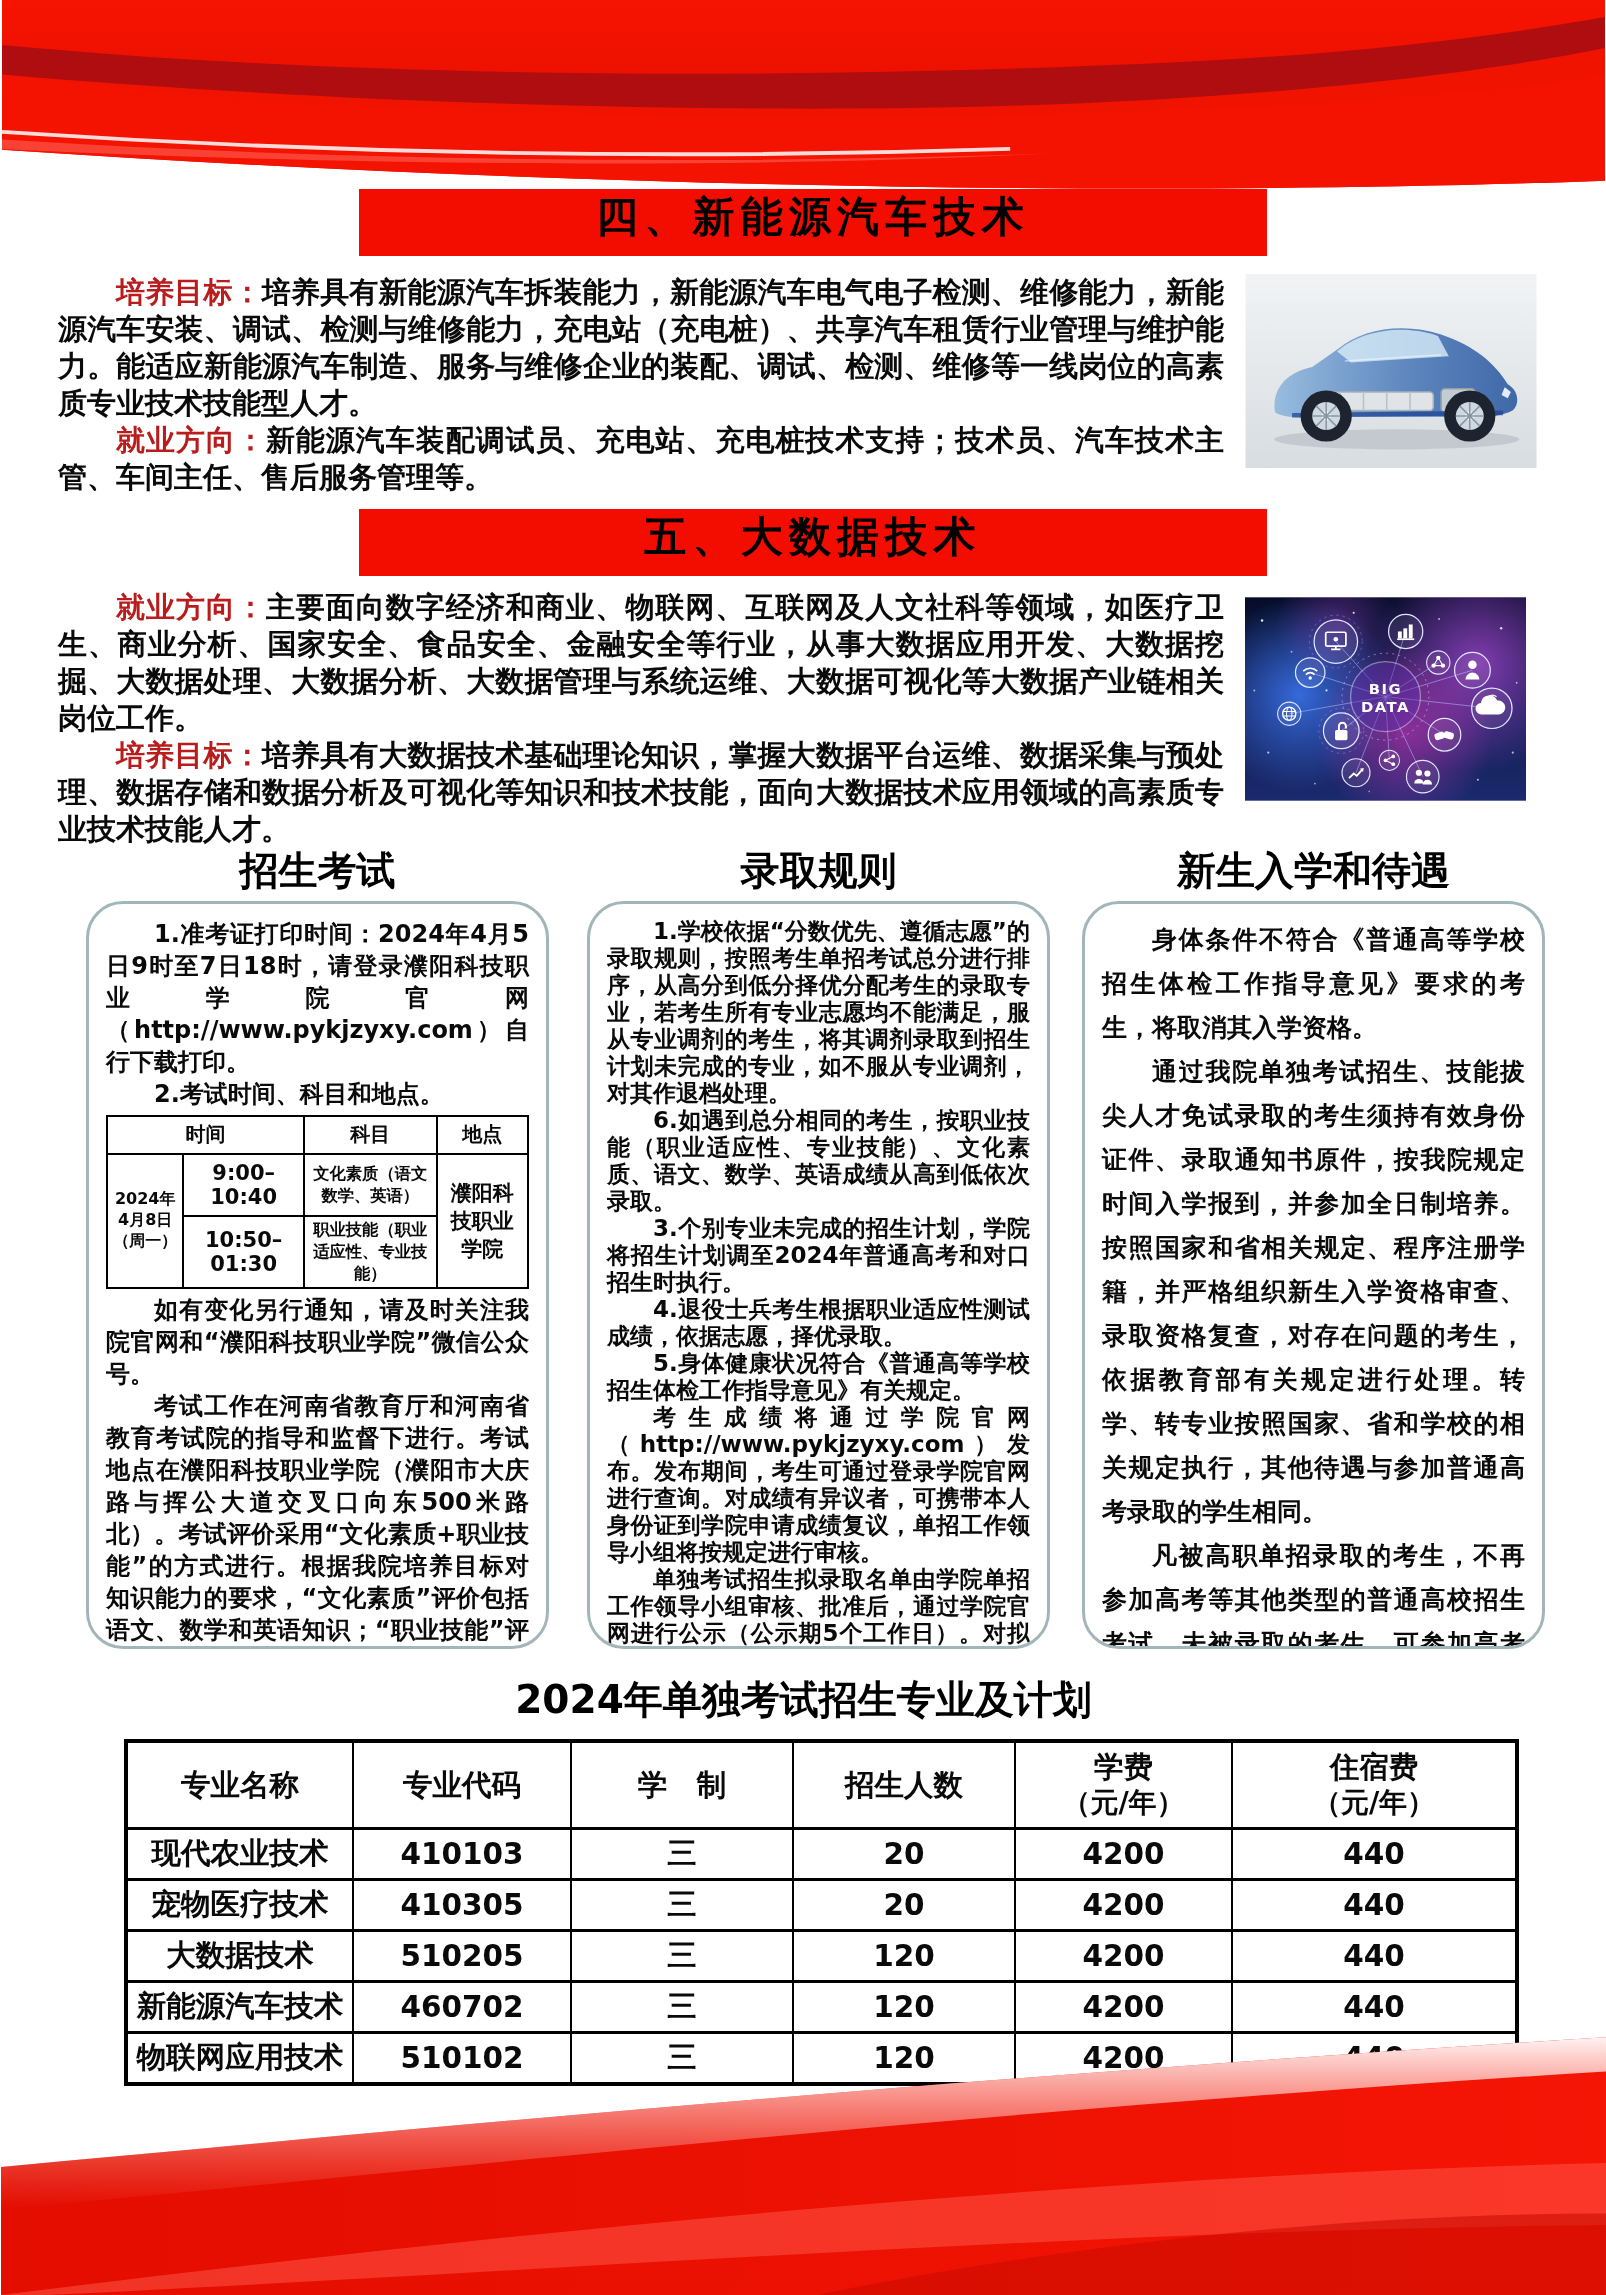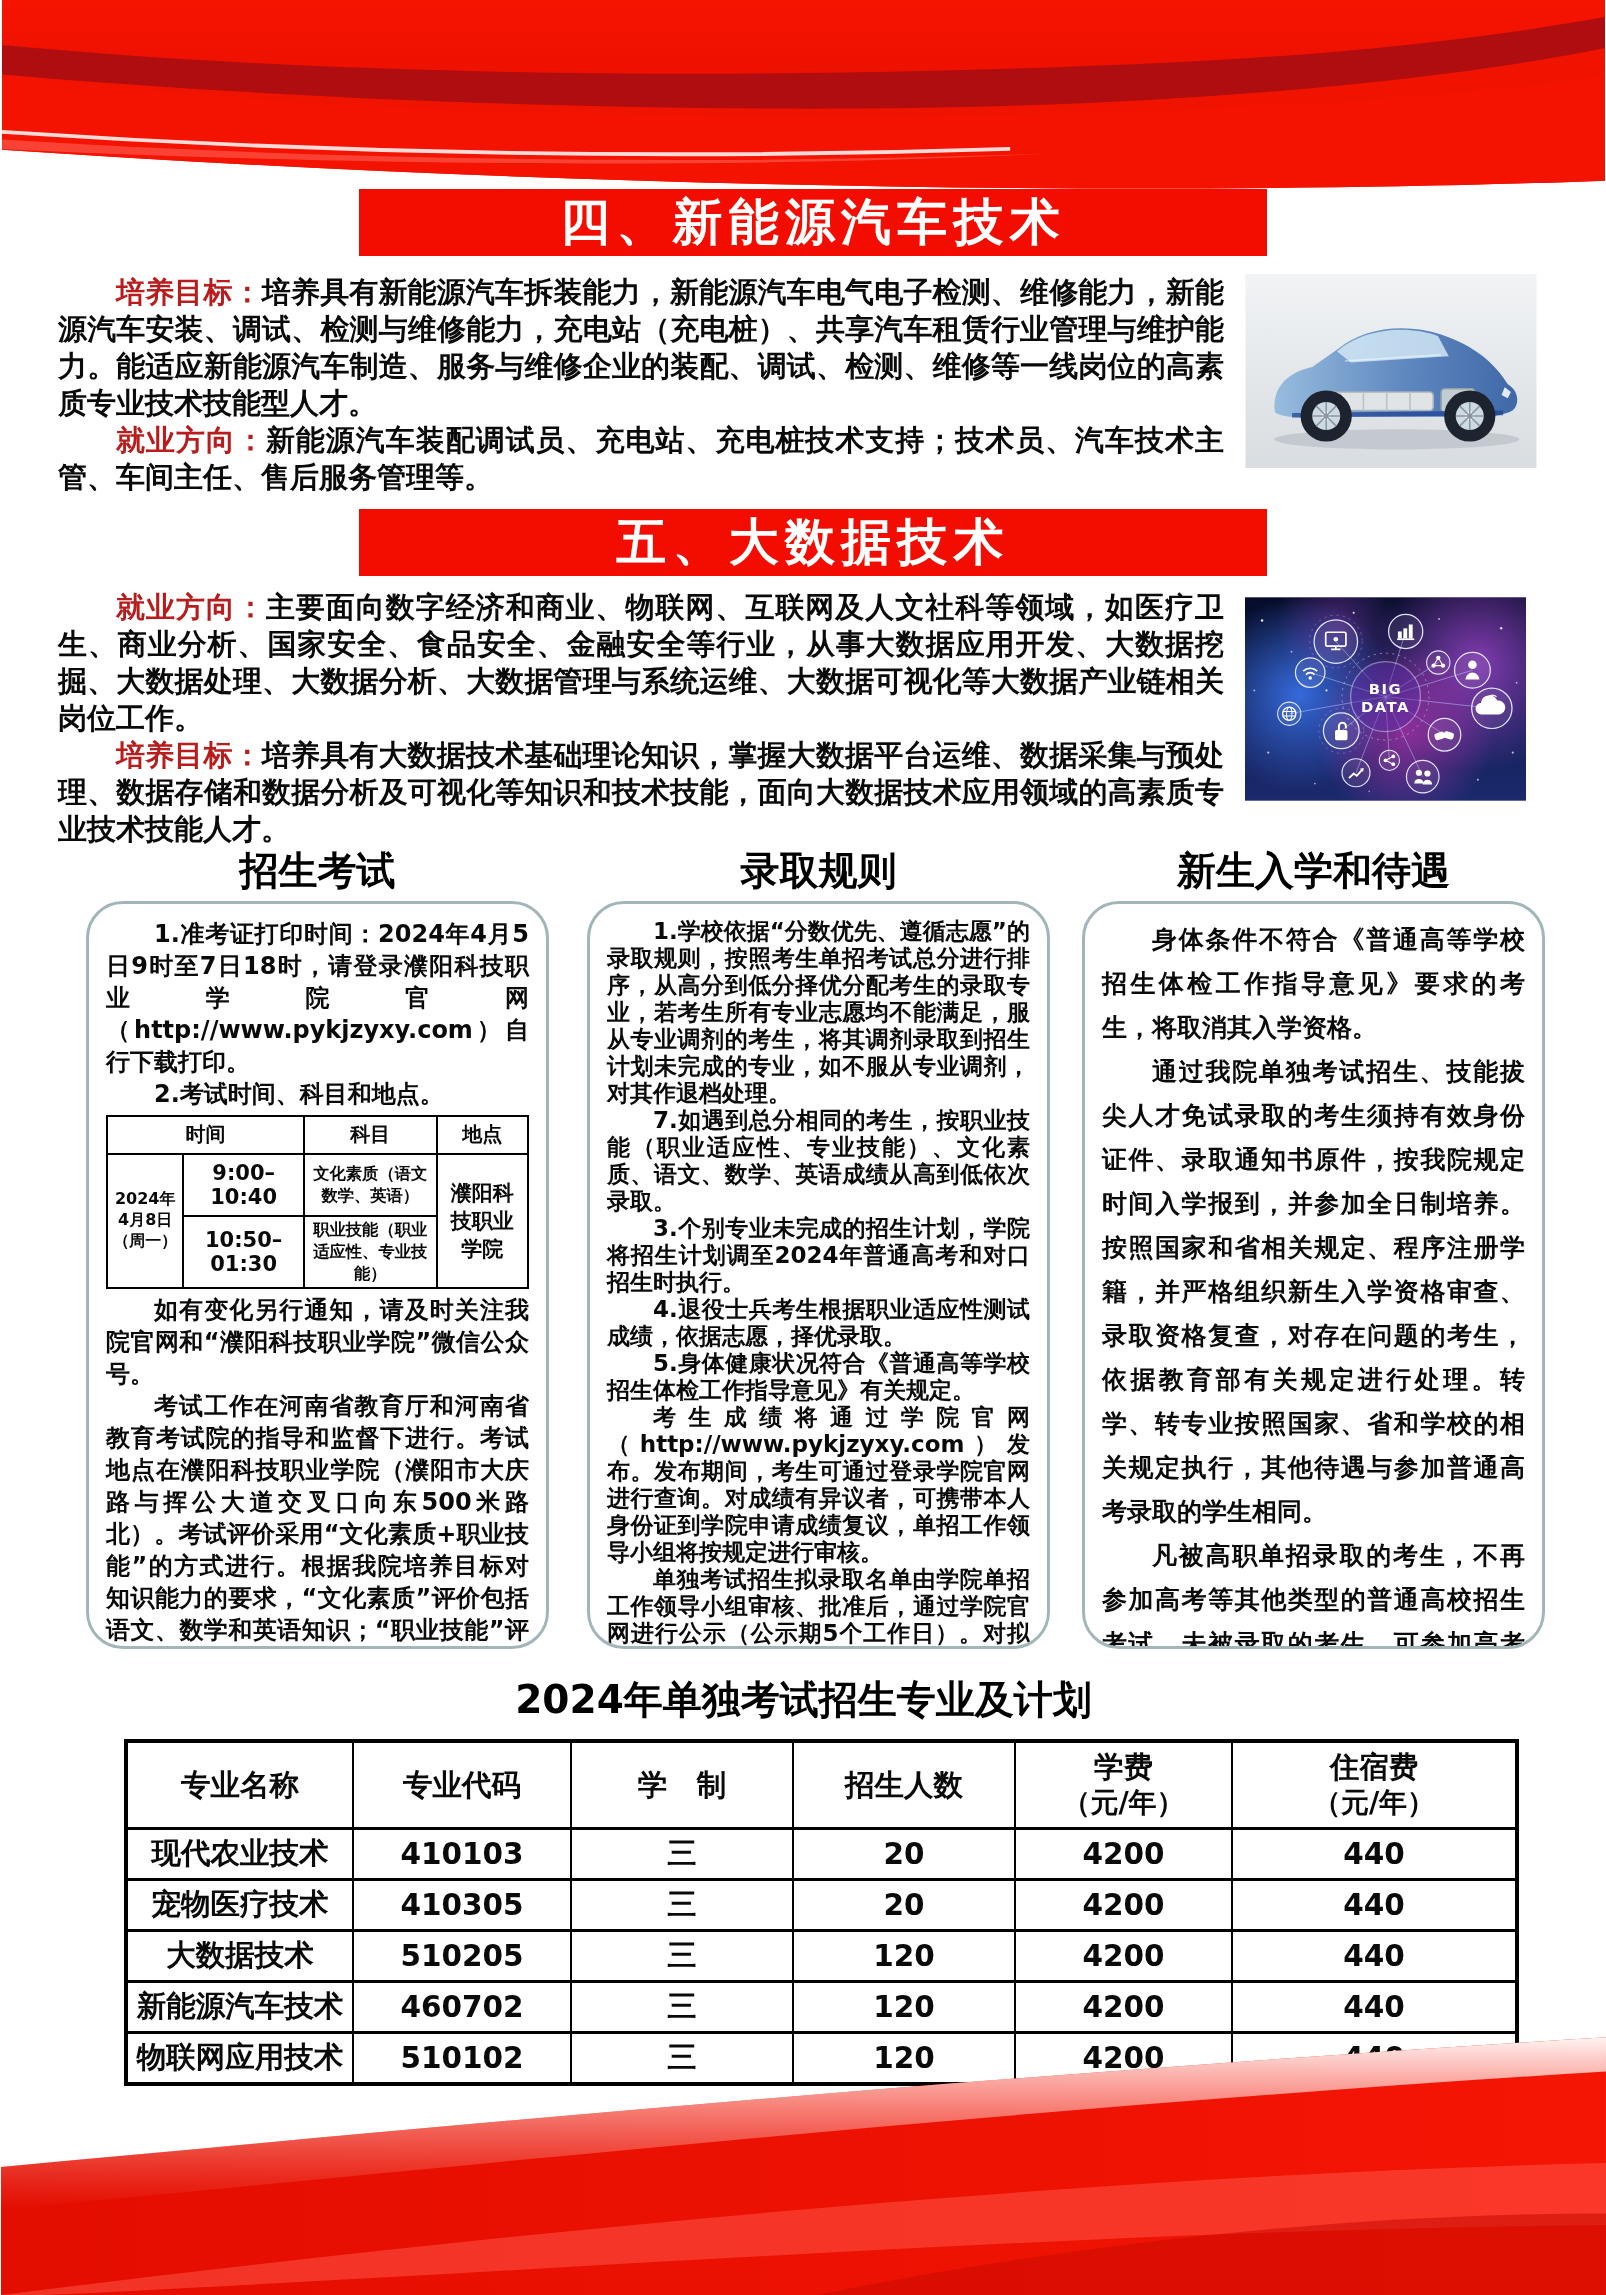--- a/index.html
+++ b/index.html
@@ -3,21 +3,21 @@
 <meta charset="utf-8">
 <style>
   html,body{margin:0;padding:0;background:#888;}
   .page{position:relative;width:1607px;height:2295px;background:#fff;overflow:hidden;
         font-family:"DejaVu Sans","Liberation Sans",sans-serif;color:#0a0a0a;}
   .deco{position:absolute;left:0;display:block;}
   #topDeco{top:0;}
   #bottomDeco{top:2031px;}
 
   .sec-title{position:absolute;left:359px;width:908px;height:67px;background:#f20d00;
-             color:#ffffff;font-size:50px;font-weight:900;letter-spacing:6.2px;
+             color:#000000;font-size:42px;font-weight:900;letter-spacing:6.2px;
              display:flex;align-items:flex-start;justify-content:center;}
   #sec4Title{top:189px;}
   #sec5Title{top:509px;}
 
   .sec-body{position:absolute;left:58px;width:1496px;display:flex;gap:21px;align-items:flex-start;}
   #sec4Body{top:274px;}
   #sec5Body{top:589px;}
   .sec-text{width:1166px;font-size:29px;line-height:37px;font-weight:600;text-align:justify;}
   .sec-text p{margin:0;text-indent:2em;}
   .red-label{color:#b91c1c;font-weight:700;}
@@ -317,21 +317,21 @@
         </table>
       <p>如有变化另行通知，请及时关注我院官网和“濮阳科技职业学院”微信公众号。</p>
       <p>考试工作在河南省教育厅和河南省教育考试院的指导和监督下进行。考试地点在濮阳科技职业学院（濮阳市大庆路与挥公大道交叉口向东500米路北）。考试评价采用“文化素质+职业技能”的方式进行。根据我院培养目标对知识能力的要求，“文化素质”评价包括语文、数学和英语知识；“职业技能”评价根据相关文件精神，普通类考生、退役士兵考生进行职业适应性测试，中职类考生进行职业技能测试。</p>
     </div>
   </div>
 
   <div class="col" id="col2">
     <h3>录取规则</h3>
     <div class="box">
       <p>1.学校依据“分数优先、遵循志愿”的录取规则，按照考生单招考试总分进行排序，从高分到低分择优分配考生的录取专业，若考生所有专业志愿均不能满足，服从专业调剂的考生，将其调剂录取到招生计划未完成的专业，如不服从专业调剂，对其作退档处理。</p>
-      <p>7.如遇到总分相同的考生，按职业技能（职业适应性、专业技能）、文化素质、语文、数学、英语成绩从高到低依次录取。</p>
+      <p>6.如遇到总分相同的考生，按职业技能（职业适应性、专业技能）、文化素质、语文、数学、英语成绩从高到低依次录取。</p>
       <p>3.个别专业未完成的招生计划，学院将招生计划调至2024年普通高考和对口招生时执行。</p>
       <p>4.退役士兵考生根据职业适应性测试成绩，依据志愿，择优录取。</p>
       <p>5.身体健康状况符合《普通高等学校招生体检工作指导意见》有关规定。</p>
       <p>考生成绩将通过学院官网（http://www.pykjzyxy.com）发布。发布期间，考生可通过登录学院官网进行查询。对成绩有异议者，可携带本人身份证到学院申请成绩复议，单招工作领导小组将按规定进行审核。</p>
       <p>单独考试招生拟录取名单由学院单招工作领导小组审核、批准后，通过学院官网进行公示（公示期5个工作日）。对拟录取结果有异议者，可携带本人身份证到学院申请复议，单招工作领导小组将按规定进行审核。待公示结束后，上报河南省教育厅和教育考试院审批、备案。</p>
     </div>
   </div>
 
   <div class="col" id="col3">
     <h3>新生入学和待遇</h3>

